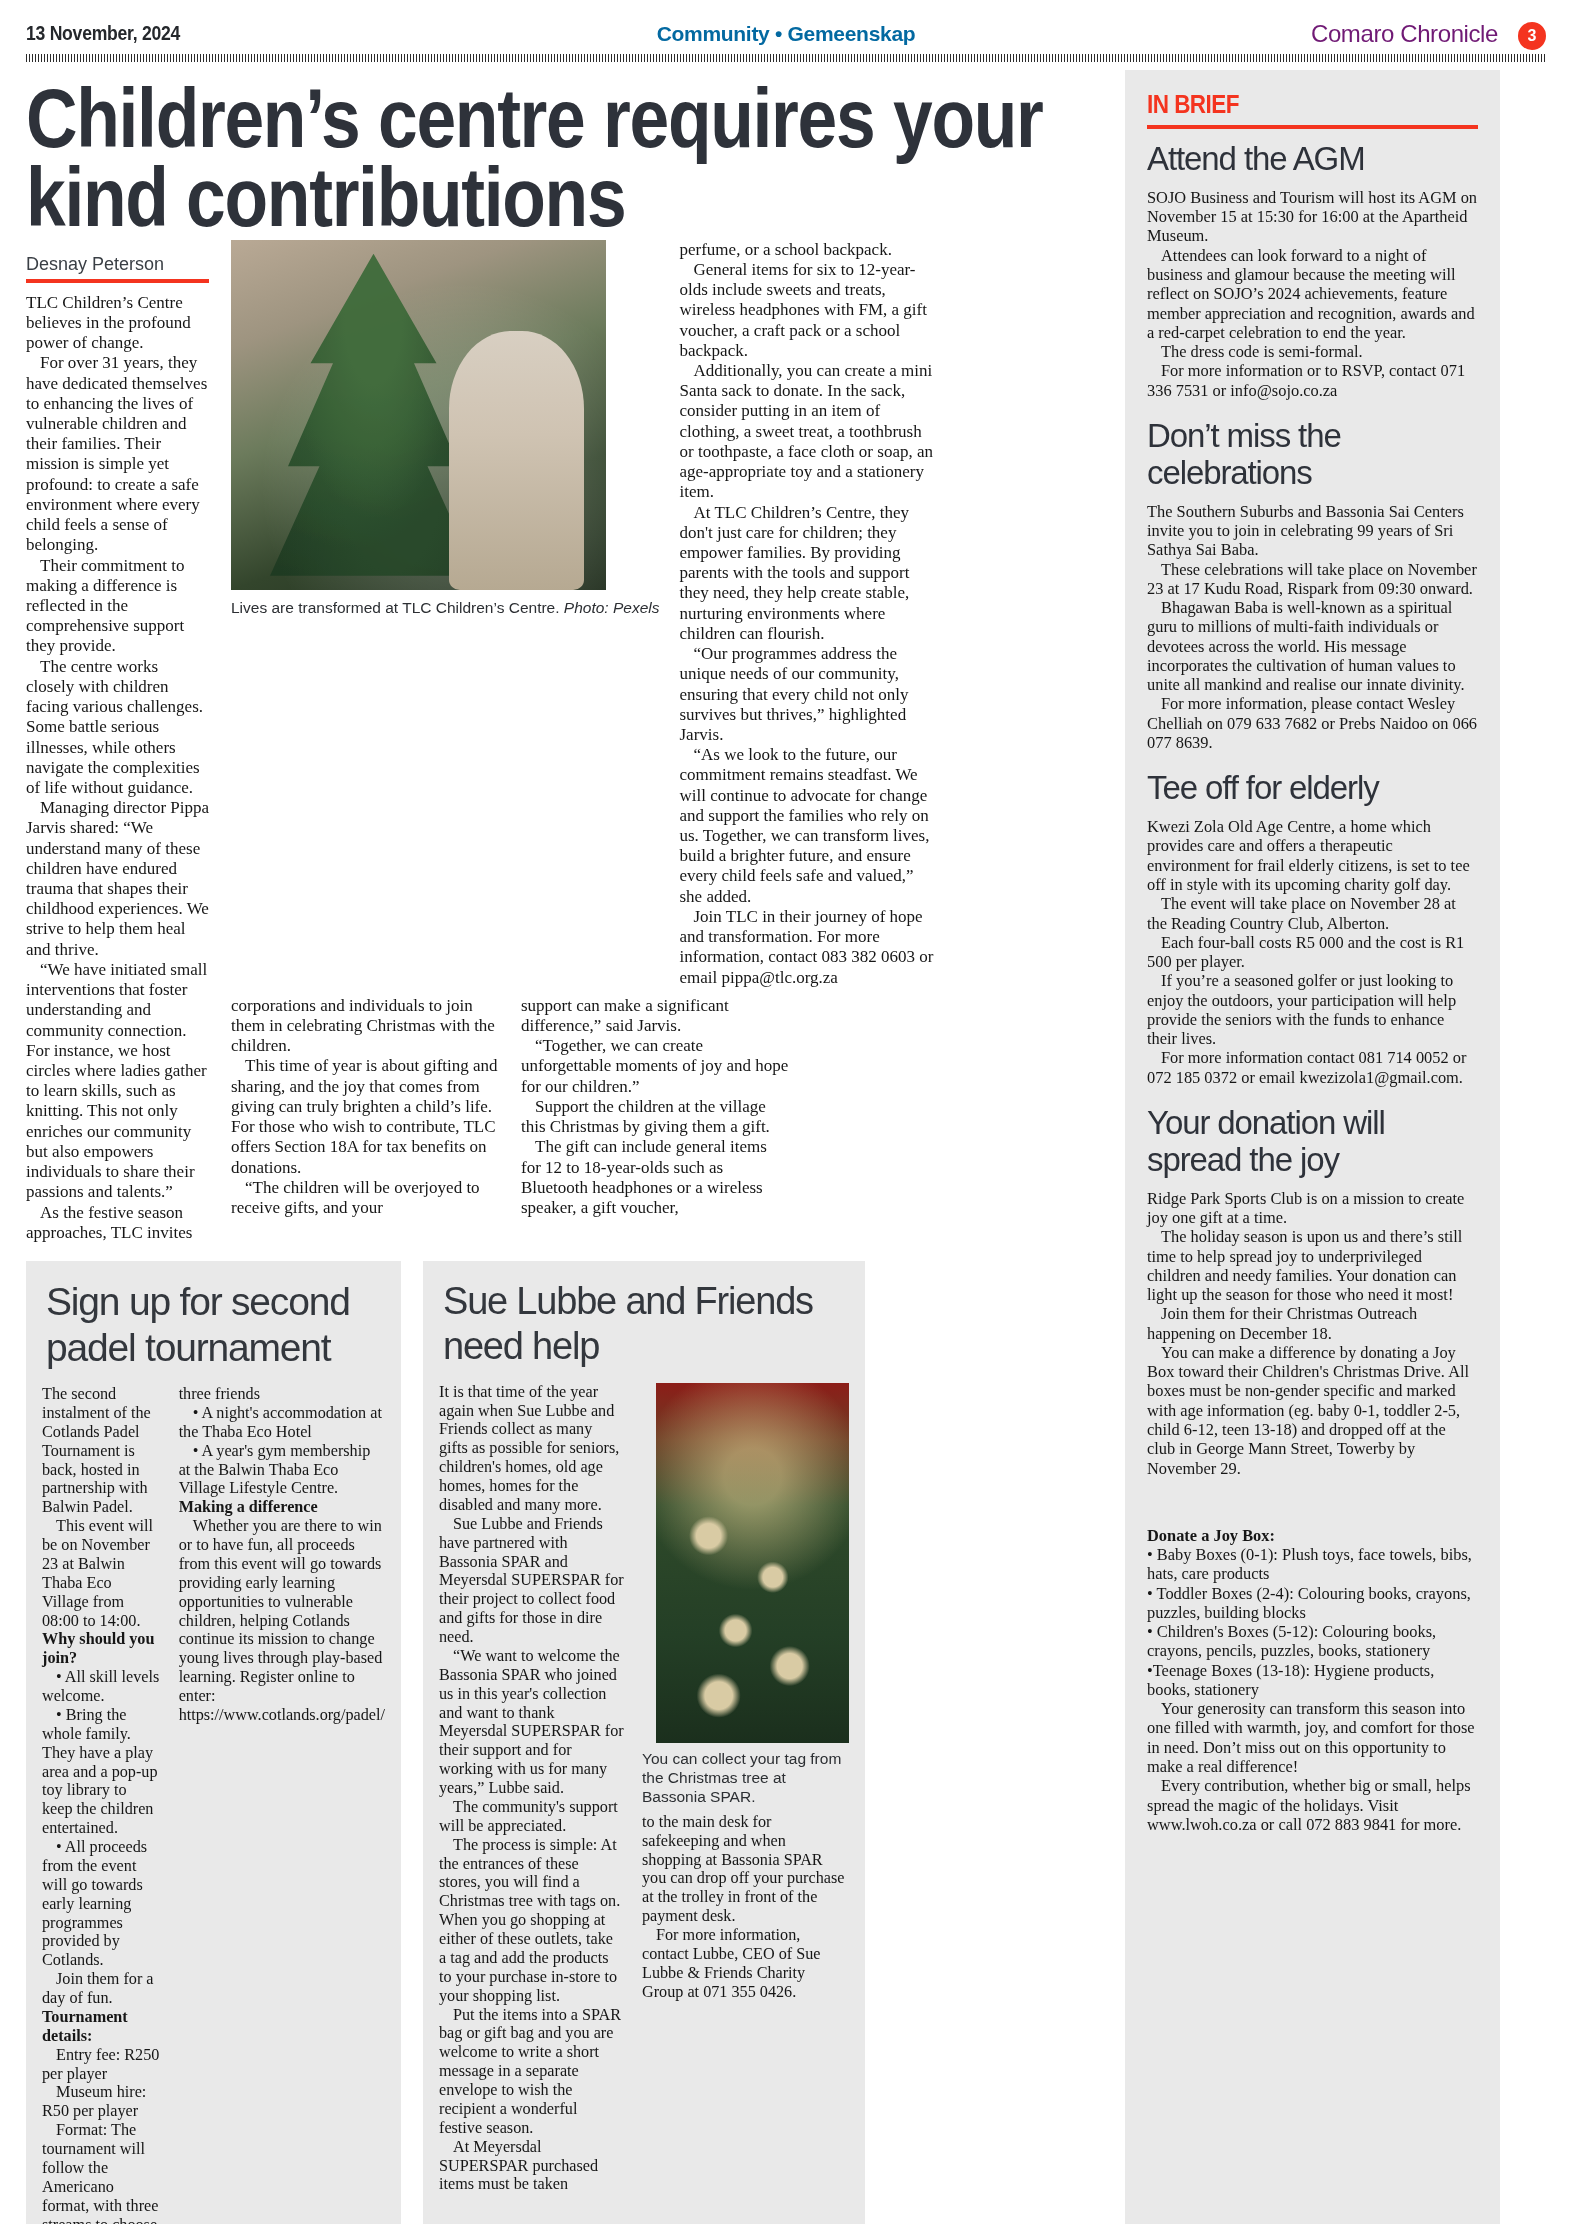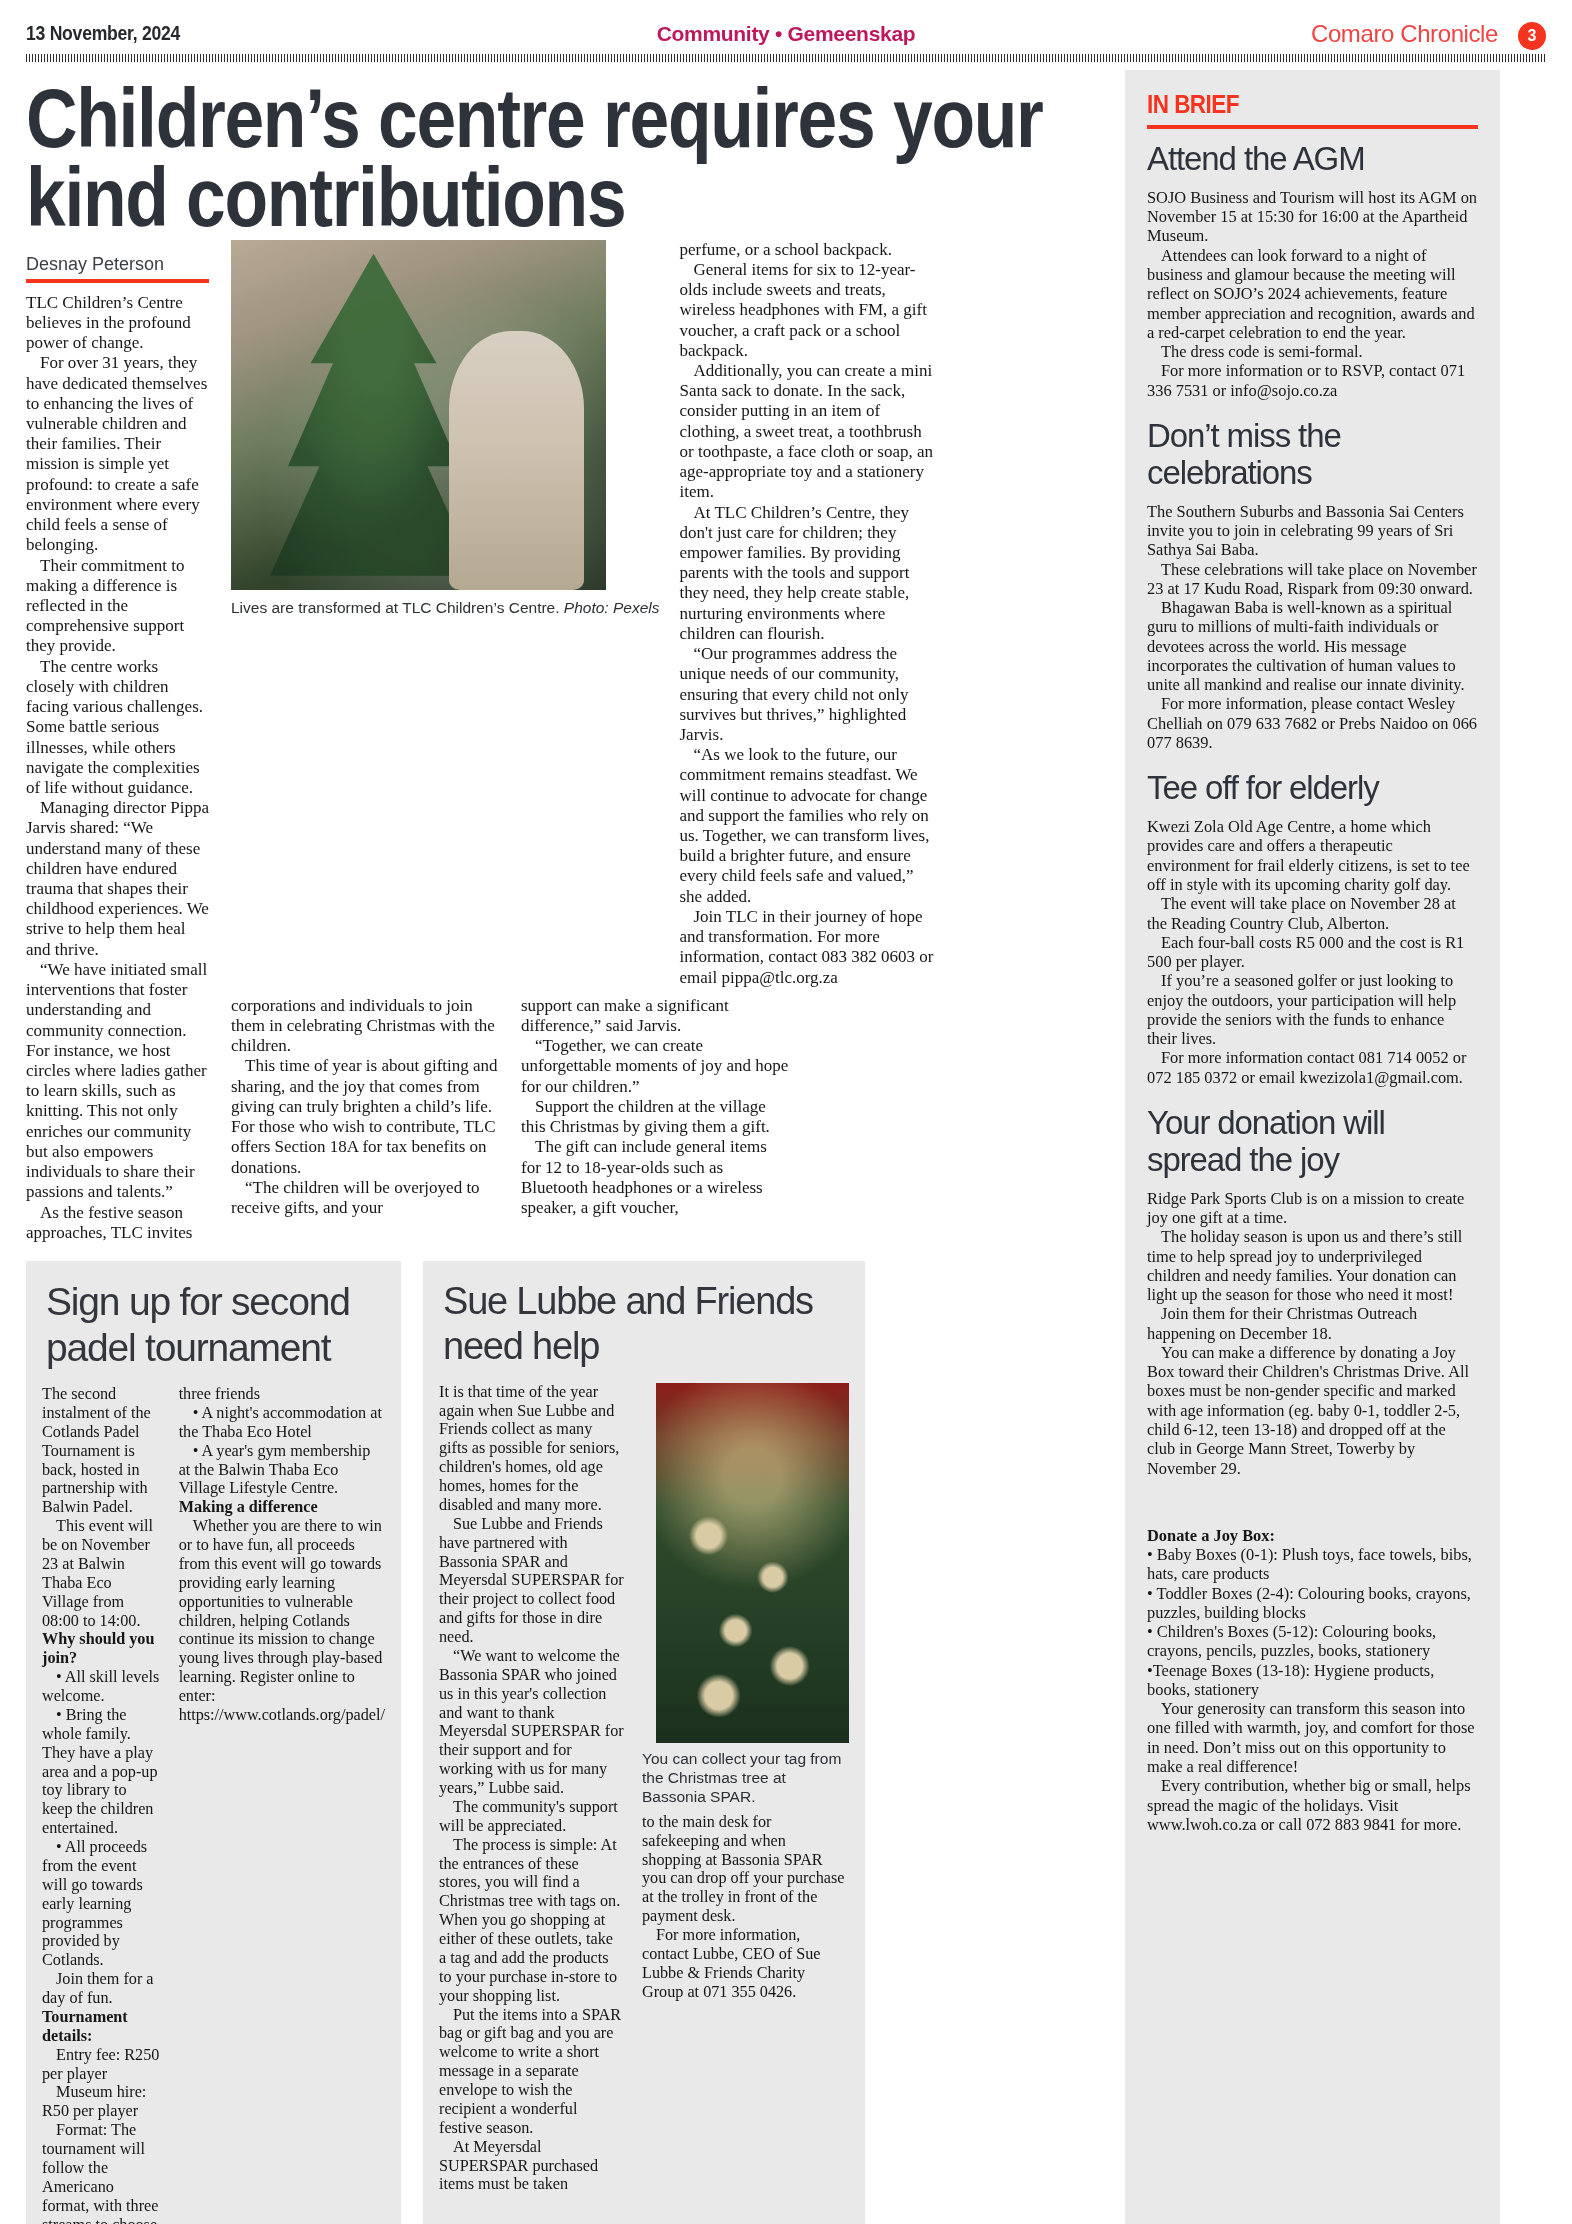--- a/index.html
+++ b/index.html
@@ -18,26 +18,26 @@
   .masthead { position:relative; height:48px; padding-top:18px; }
   .mast-date {
     position:absolute; left:0; top:22px;
     font-family:"Liberation Sans", sans-serif;
     font-size:20px; font-weight:600; letter-spacing:-0.3px;
     color:#25282c; transform:scaleX(.88); transform-origin:left center;
   }
   .mast-center {
     position:absolute; left:0; right:0; top:22px; text-align:center;
     font-family:"Liberation Sans", sans-serif;
-    font-size:21px; font-weight:600; color:#be185d; letter-spacing:-0.3px;
+    font-size:21px; font-weight:600; color:#0369a1; letter-spacing:-0.3px;
   }
   .mast-right {
     position:absolute; right:48px; top:20px;
     font-family:"Liberation Sans", sans-serif;
-    font-size:24px; font-weight:400; color:#ef4444; letter-spacing:-0.4px;
+    font-size:24px; font-weight:400; color:#701a75; letter-spacing:-0.4px;
   }
   .page-badge {
     position:absolute; right:0; top:22px;
     width:28px; height:28px; border-radius:50%;
     background:#f4341f; color:#fff;
     font-family:"Liberation Sans", sans-serif;
     font-size:16px; font-weight:700;
     display:flex; align-items:center; justify-content:center;
   }
   .dotrule {

